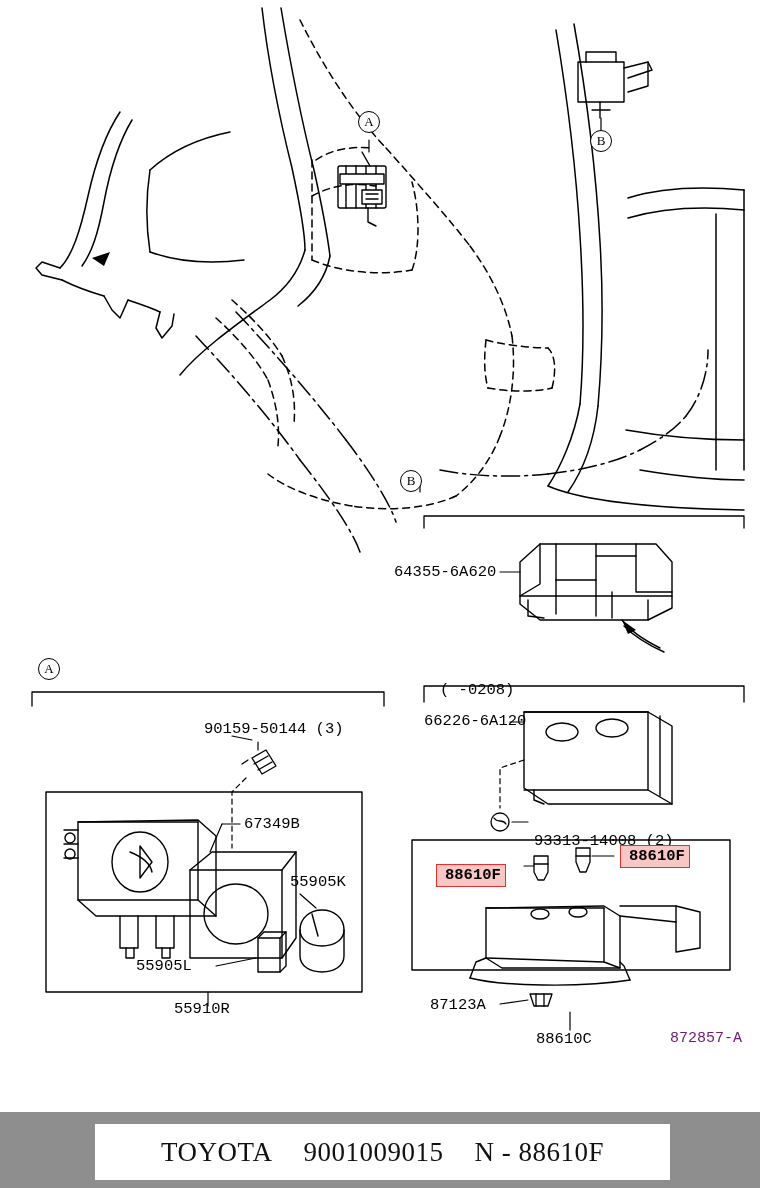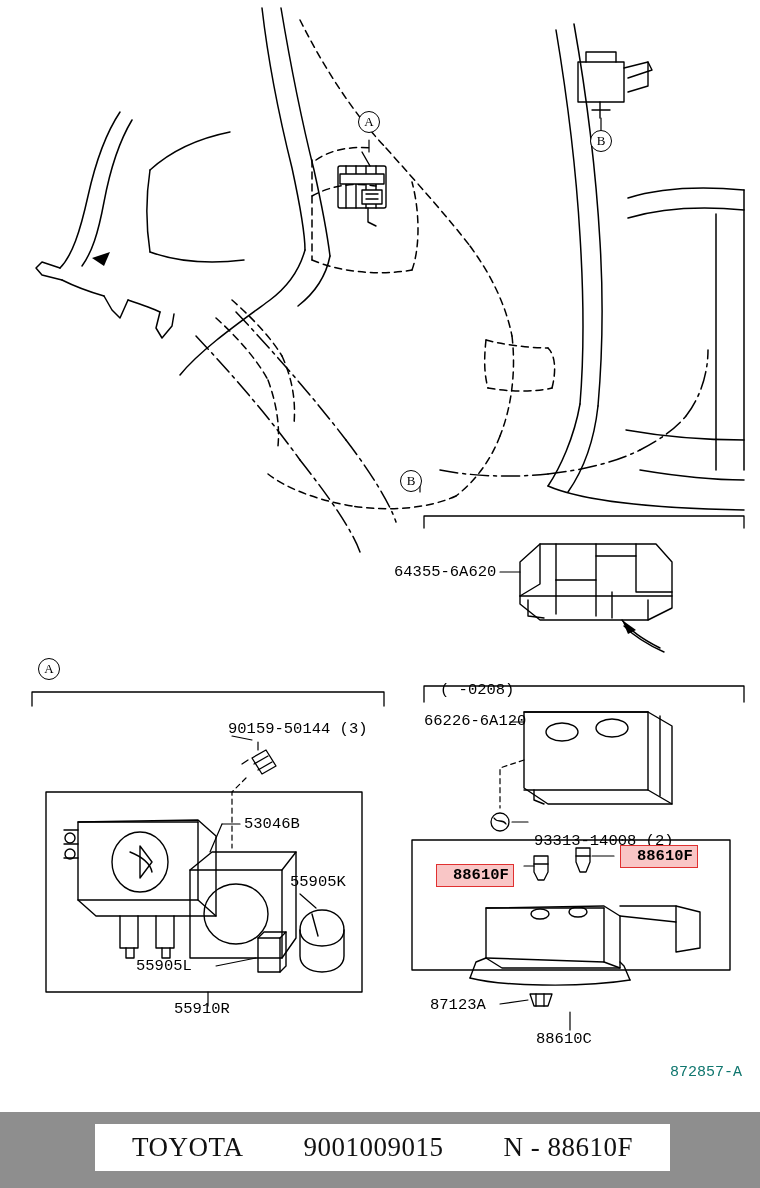--- a/index.html
+++ b/index.html
@@ -30,21 +30,21 @@
     position: absolute;
     font-family: "Liberation Mono", monospace;
     font-size: 15.5px;
     color: #000;
     white-space: nowrap;
     letter-spacing: 0px;
   }
   .lbl.hl {
     background: #f9c6c6;
     border: 1.5px solid #e03030;
-    padding: 1px 4px 2px 16px;
+    padding: 1px 4px 2px 8px;
     font-weight: bold;
     color: #000;
   }
   .circle-ref {
     position: absolute;
     width: 22px;
     height: 22px;
     border: 1.4px solid #000;
     border-radius: 50%;
     box-sizing: border-box;
@@ -62,41 +62,41 @@
     top: 1112px;
     width: 760px;
     height: 76px;
     background: #8e8e8e;
   }
   #footer-plate {
     position: absolute;
     left: 95px;
     top: 1124px;
     width: 575px;
-    height: 47px;
+    height: 56px;
     background: #ffffff;
     display: flex;
     align-items: center;
     justify-content: center;
-    gap: 60px;
+    gap: 31px;
   }
   #footer-plate .ftxt {
     font-family: "Liberation Serif", serif;
     font-size: 27px;
     color: #111;
     letter-spacing: 0.5px;
     white-space: nowrap;
   }
   #sheet-code {
     position: absolute;
     right: 18px;
-    top: 1064px;
+    top: 1030px;
     font-family: "Liberation Mono", monospace;
     font-size: 15px;
-    color: #0f766e;
+    color: #701a75;
   }
 </style>
 </head>
 <body>
 
 <div id="diagram-root">
 
   <svg class="diagram" viewBox="0 0 760 1188">
     <g fill="none" stroke="#000" stroke-width="1.5" stroke-linecap="round" stroke-linejoin="round">
 
@@ -345,22 +345,22 @@
   <div class="circle-ref" style="left:38px; top:658px;">
     <span>A</span>
   </div>
 
   <div class="lbl" style="left:394px; top:563px;">64355-6A620</div>
 
   <div class="lbl" style="left:424px; top:681px;margin-left:16px;">(   -0208)</div>
   <div class="lbl" style="left:424px; top:712px;">66226-6A120</div>
   <div class="lbl" style="left:534px; top:832px;">93313-14008 (2)</div>
 
-  <div class="lbl" style="left:228px; top:720px;text-align:center;">90159-50144 (3)</div>
-  <div class="lbl" style="left:244px; top:815px;">53046B</div>
+  <div class="lbl" style="left:204px; top:720px;text-align:center;">90159-50144 (3)</div>
+  <div class="lbl" style="left:244px; top:815px;">67349B</div>
   <div class="lbl" style="left:290px; top:873px;">55905K</div>
   <div class="lbl" style="left:136px; top:957px;text-align:center;">55905L</div>
   <div class="lbl" style="left:174px; top:1000px;">55910R</div>
 
   <div class="lbl" style="left:430px; top:996px;">87123A</div>
   <div class="lbl" style="left:536px; top:1030px;">88610C</div>
 
   <div class="lbl hl" style="left:436px; top:864px;">88610F</div>
   <div class="lbl hl" style="left:620px; top:845px;">88610F</div>
 

